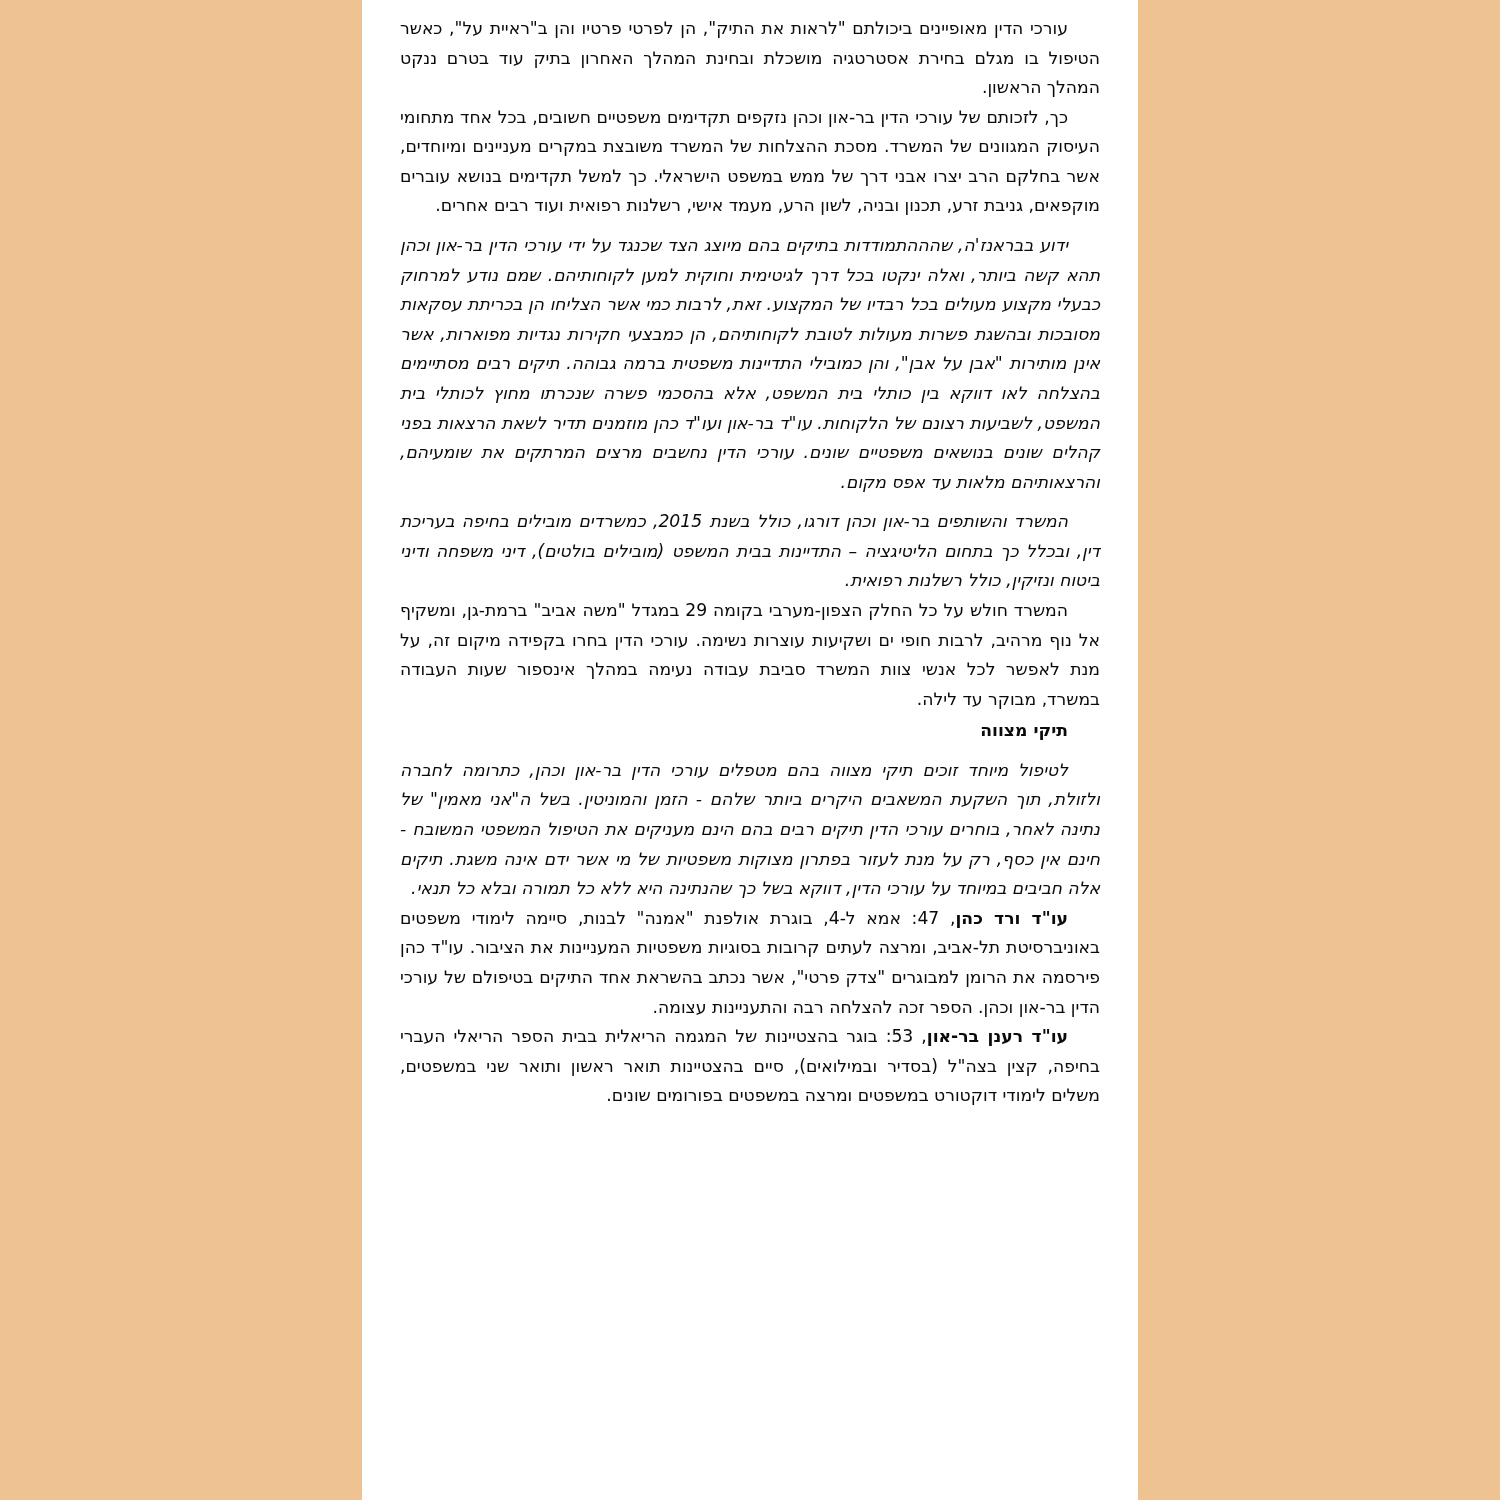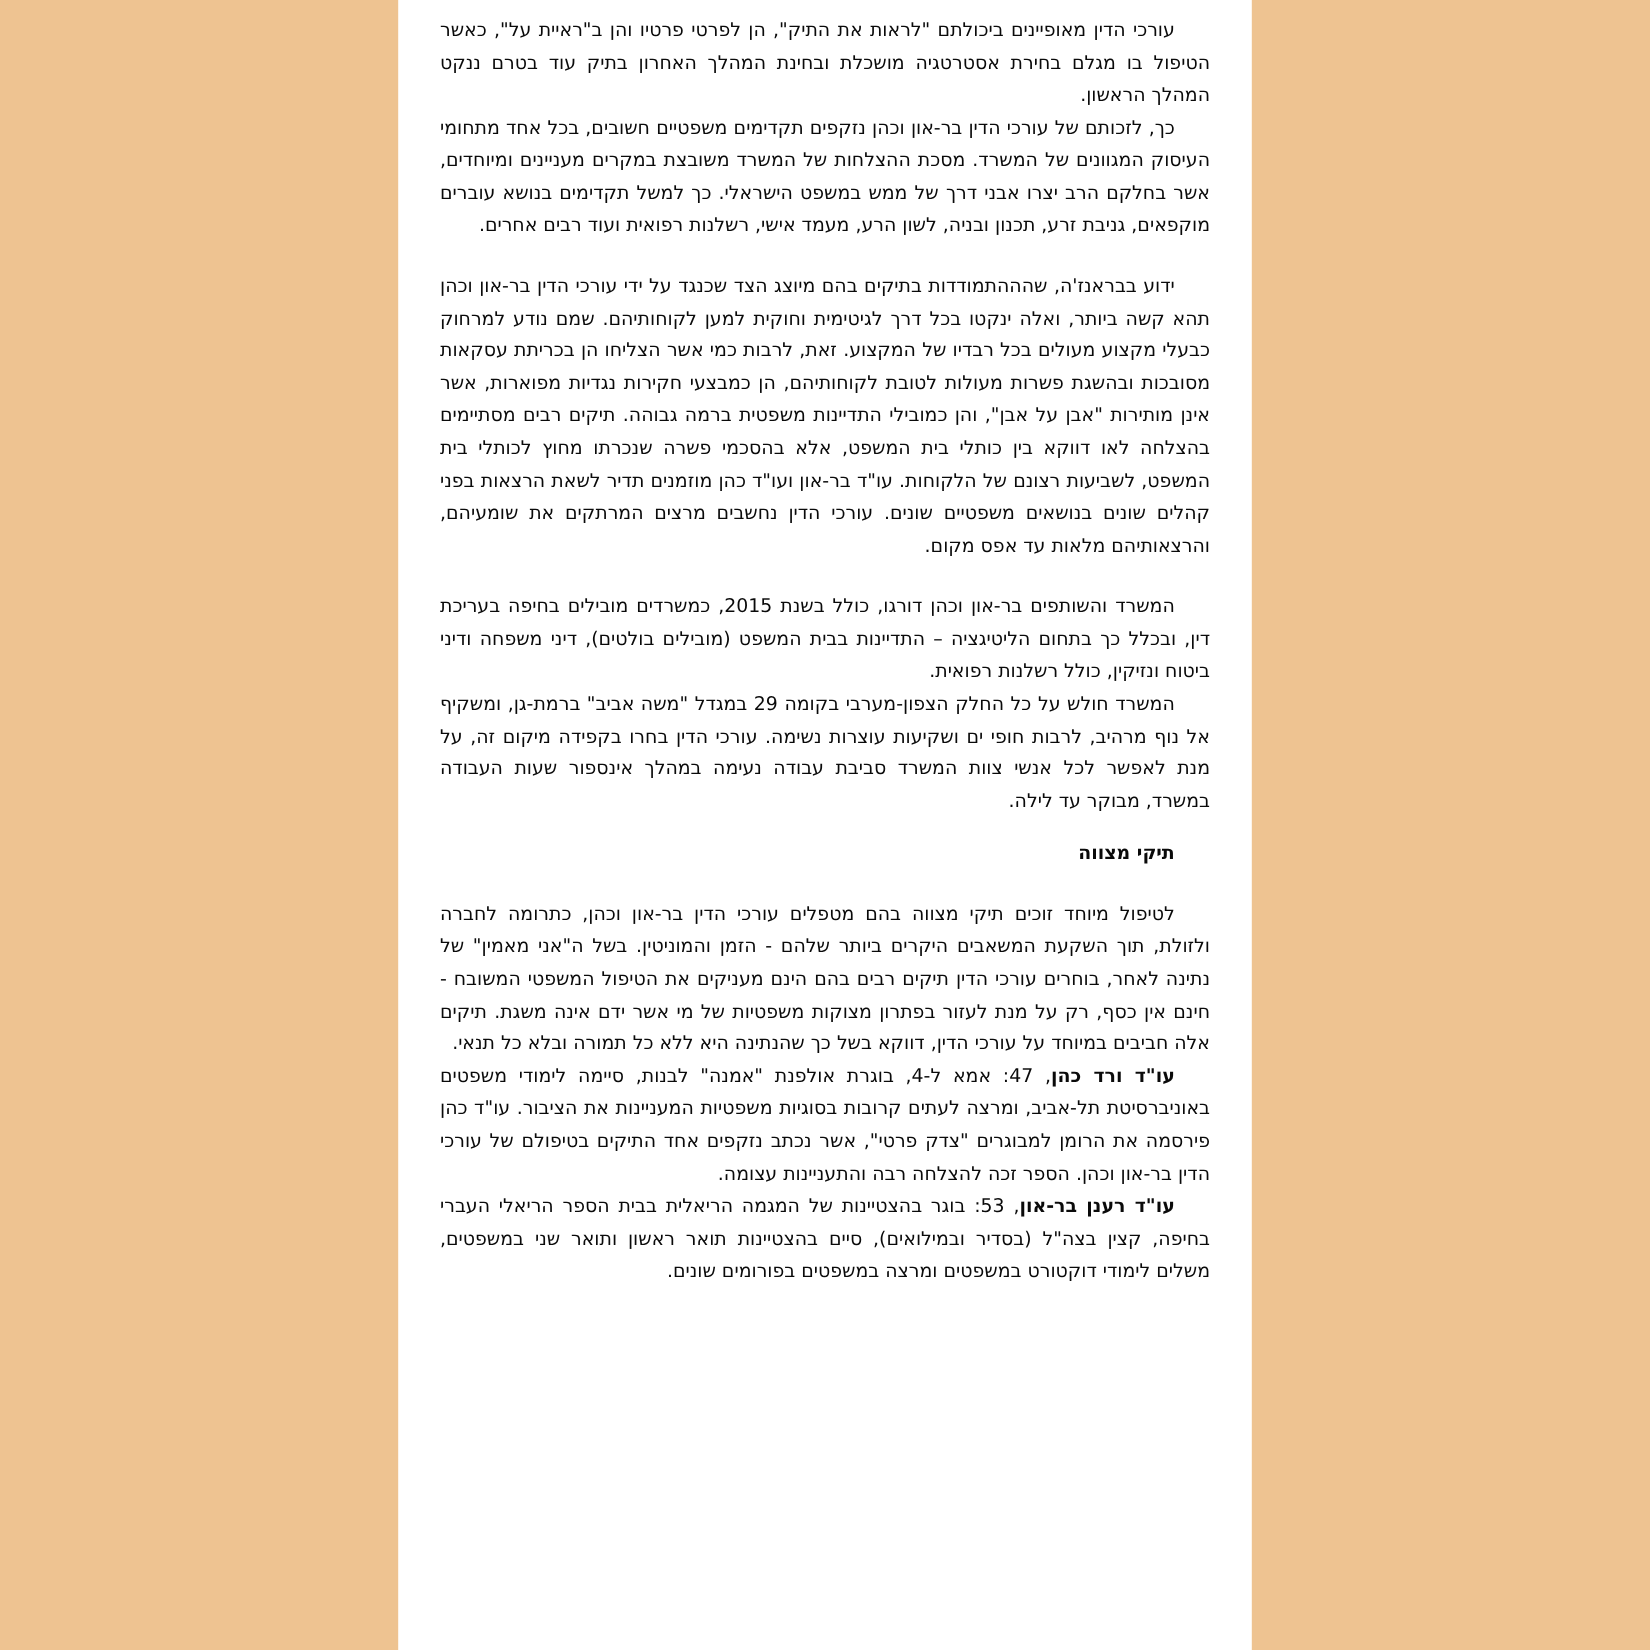--- a/index.html
+++ b/index.html
@@ -29,26 +29,27 @@
     text-align: justify;
     color: #0a0a0a;
     font-size: 17.2px;
     line-height: 1.72;
   }
   p {
     margin: 0 0 0 0;
     text-indent: 32px;
   }
   p.gap {
-    margin-top: 25px;
+    margin-top: 10px;
+    font-style: italic;
   }
   .heading {
     font-weight: bold;
     text-indent: 32px;
-    margin-top: 18px;
+    margin-top: 2px;
   }
   .lead {
     font-weight: bold;
   }
 </style>
 </head>
 <body>
 
 <div id="page">
   <div class="doc">
@@ -62,18 +63,18 @@
     <p class="body gap">ידוע בבראנז'ה, שהההתמודדות בתיקים בהם מיוצג הצד שכנגד על ידי עורכי הדין בר-און וכהן תהא קשה ביותר, ואלה ינקטו בכל דרך לגיטימית וחוקית למען לקוחותיהם. שמם נודע למרחוק כבעלי מקצוע מעולים בכל רבדיו של המקצוע. זאת, לרבות כמי אשר הצליחו הן בכריתת עסקאות מסובכות ובהשגת פשרות מעולות לטובת לקוחותיהם, הן כמבצעי חקירות נגדיות מפוארות, אשר אינן מותירות "אבן על אבן", והן כמובילי התדיינות משפטית ברמה גבוהה. תיקים רבים מסתיימים בהצלחה לאו דווקא בין כותלי בית המשפט, אלא בהסכמי פשרה שנכרתו מחוץ לכותלי בית המשפט, לשביעות רצונם של הלקוחות. עו"ד בר-און ועו"ד כהן מוזמנים תדיר לשאת הרצאות בפני קהלים שונים בנושאים משפטיים שונים. עורכי הדין נחשבים מרצים המרתקים את שומעיהם, והרצאותיהם מלאות עד אפס מקום.</p>
 
     <p class="body gap">המשרד והשותפים בר-און וכהן דורגו, כולל בשנת 2015, כמשרדים מובילים בחיפה בעריכת דין, ובכלל כך בתחום הליטיגציה – התדיינות בבית המשפט (מובילים בולטים), דיני משפחה ודיני ביטוח ונזיקין, כולל רשלנות רפואית.</p>
 
     <p class="body">המשרד חולש על כל החלק הצפון-מערבי בקומה 29 במגדל "משה אביב" ברמת-גן, ומשקיף אל נוף מרהיב, לרבות חופי ים ושקיעות עוצרות נשימה. עורכי הדין בחרו בקפידה מיקום זה, על מנת לאפשר לכל אנשי צוות המשרד סביבת עבודה נעימה במהלך אינספור שעות העבודה במשרד, מבוקר עד לילה.</p>
 
     <p class="heading">תיקי מצווה</p>
 
     <p class="body gap">לטיפול מיוחד זוכים תיקי מצווה בהם מטפלים עורכי הדין בר-און וכהן, כתרומה לחברה ולזולת, תוך השקעת המשאבים היקרים ביותר שלהם - הזמן והמוניטין. בשל ה"אני מאמין" של נתינה לאחר, בוחרים עורכי הדין תיקים רבים בהם הינם מעניקים את הטיפול המשפטי המשובח - חינם אין כסף, רק על מנת לעזור בפתרון מצוקות משפטיות של מי אשר ידם אינה משגת. תיקים אלה חביבים במיוחד על עורכי הדין, דווקא בשל כך שהנתינה היא ללא כל תמורה ובלא כל תנאי.</p>
 
-    <p class="body"><span class="lead">עו"ד ורד כהן</span><span>, 47: אמא ל-4, בוגרת אולפנת "אמנה" לבנות, סיימה לימודי משפטים באוניברסיטת תל-אביב, ומרצה לעתים קרובות בסוגיות משפטיות המעניינות את הציבור. עו"ד כהן פירסמה את הרומן למבוגרים "צדק פרטי", אשר נכתב נזקפים אחד התיקים בטיפולם של עורכי הדין בר-און וכהן. הספר זכה להצלחה רבה והתעניינות עצומה.</span></p>
+    <p class="body"><span class="lead">עו"ד ורד כהן</span><span>, 47: אמא ל-4, בוגרת אולפנת "אמנה" לבנות, סיימה לימודי משפטים באוניברסיטת תל-אביב, ומרצה לעתים קרובות בסוגיות משפטיות המעניינות את הציבור. עו"ד כהן פירסמה את הרומן למבוגרים "צדק פרטי", אשר נכתב בהשראת אחד התיקים בטיפולם של עורכי הדין בר-און וכהן. הספר זכה להצלחה רבה והתעניינות עצומה.</span></p>
 
     <p class="body"><span class="lead">עו"ד רענן בר-און</span><span>, 53: בוגר בהצטיינות של המגמה הריאלית בבית הספר הריאלי העברי בחיפה, קצין בצה"ל (בסדיר ובמילואים), סיים בהצטיינות תואר ראשון ותואר שני במשפטים, משלים לימודי דוקטורט במשפטים ומרצה במשפטים בפורומים שונים.</span></p>
 
   </div>
 </div>
 
 </body></html>

